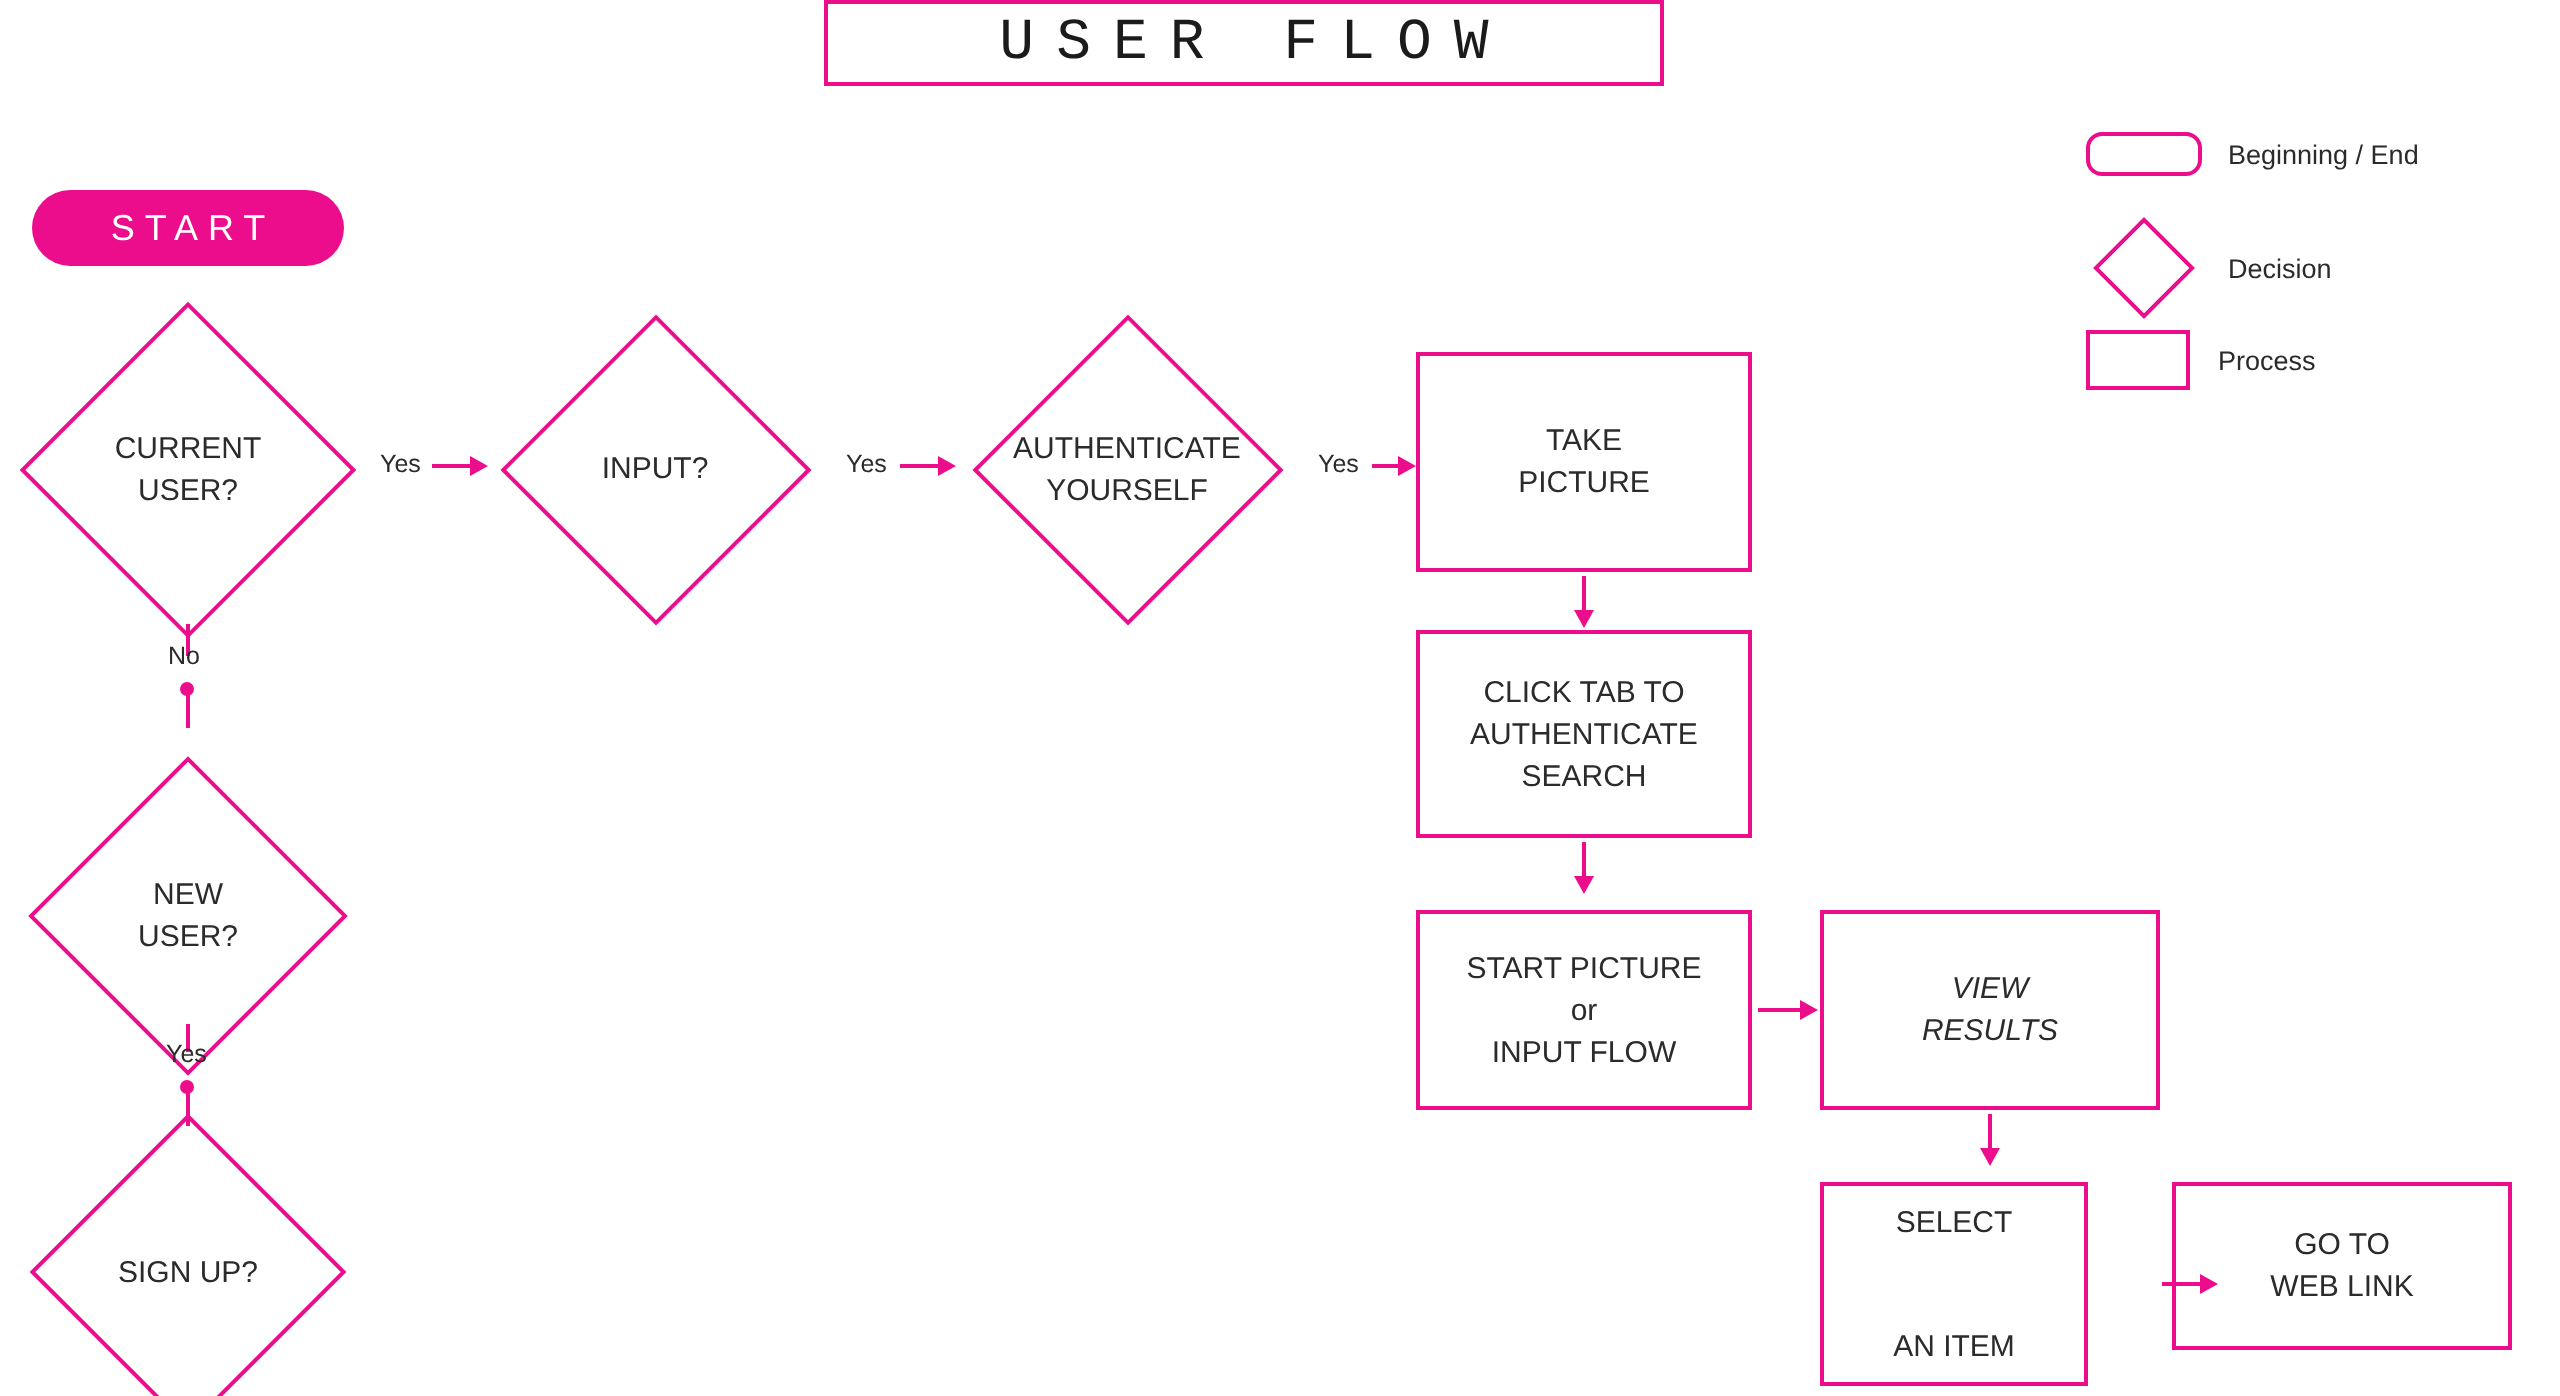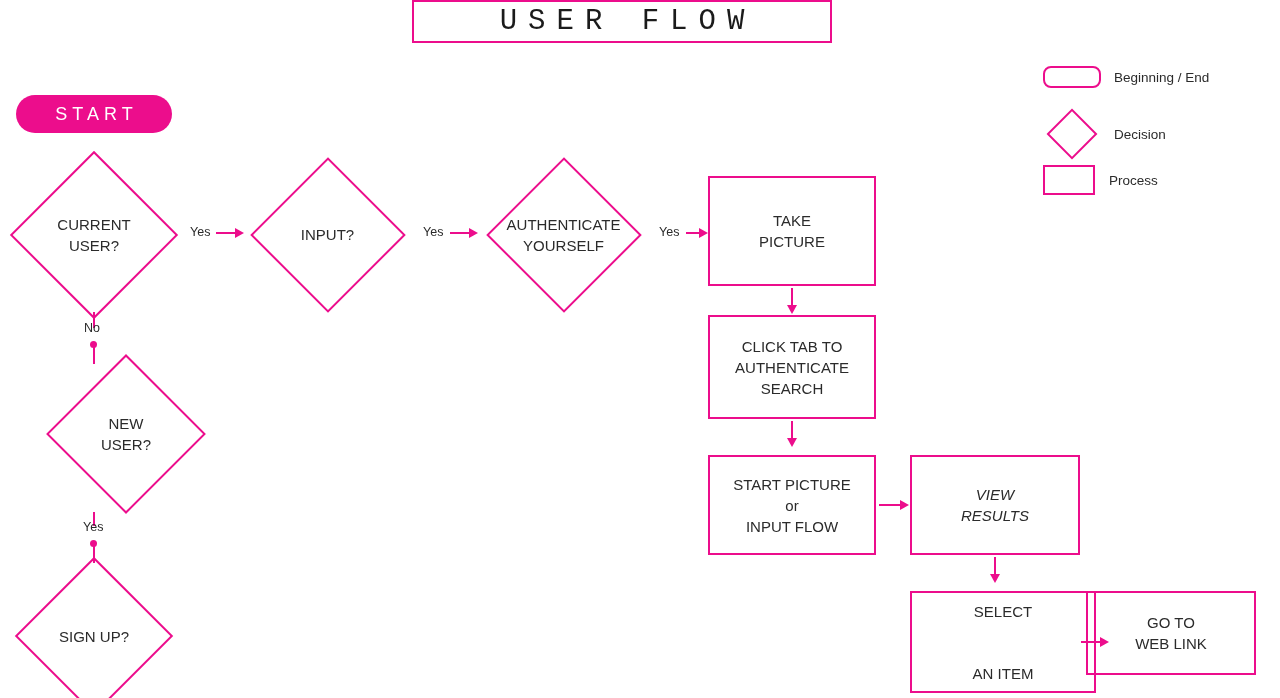--- a/index.html
+++ b/index.html
@@ -275,21 +275,21 @@
 <div class="h-arrow" style="left:686px; top:228px; width:22px;">
   <span class="shaft"></span>
   <span class="head"></span>
 </div>
 
 <div class="v-line" style="left:93px; top:312px; height:16px;"></div>
 <span class="edge-label" style="left:84px; top:321px;">No</span>
 <span class="dot" style="left:90px; top:341px;"></span>
 <div class="v-line" style="left:93px; top:344px; height:20px;"></div>
 
-<div class="diamond" style="left:0px; top:360px; width:188px; height:148px;margin-left:32px;">
+<div class="diamond" style="left:0px; top:384px; width:188px; height:148px;">
   <span class="diamond-shape" style="width:113px; height:113px;"></span>
   <span class="diamond-text">
     <span>NEW</span>
     <span>USER?</span>
   </span>
 </div>
 
 <div class="v-line" style="left:93px; top:512px; height:14px;"></div>
 <span class="edge-label" style="left:83px; top:520px;">Yes</span>
 <span class="dot" style="left:90px; top:540px;"></span>
@@ -337,21 +337,21 @@
 <div class="box" style="left:910px; top:455px; width:170px; height:100px;font-style:italic;">
   <span>VIEW</span>
   <span>RESULTS</span>
 </div>
 
 <div class="v-arrow" style="left:990px; top:557px; height:26px;">
   <span class="shaft"></span>
   <span class="head"></span>
 </div>
 
-<div class="box" style="left:910px; top:591px; width:186px; height:102px;gap:41px;">
+<div class="box" style="left:910px; top:591px; width:134px; height:102px;gap:41px;">
   <span>SELECT</span>
   <span>AN ITEM</span>
 </div>
 
 <div class="h-arrow" style="left:1081px; top:637px; width:28px;">
   <span class="shaft"></span>
   <span class="head"></span>
 </div>
 
 <div class="box" style="left:1086px; top:591px; width:170px; height:84px;">

